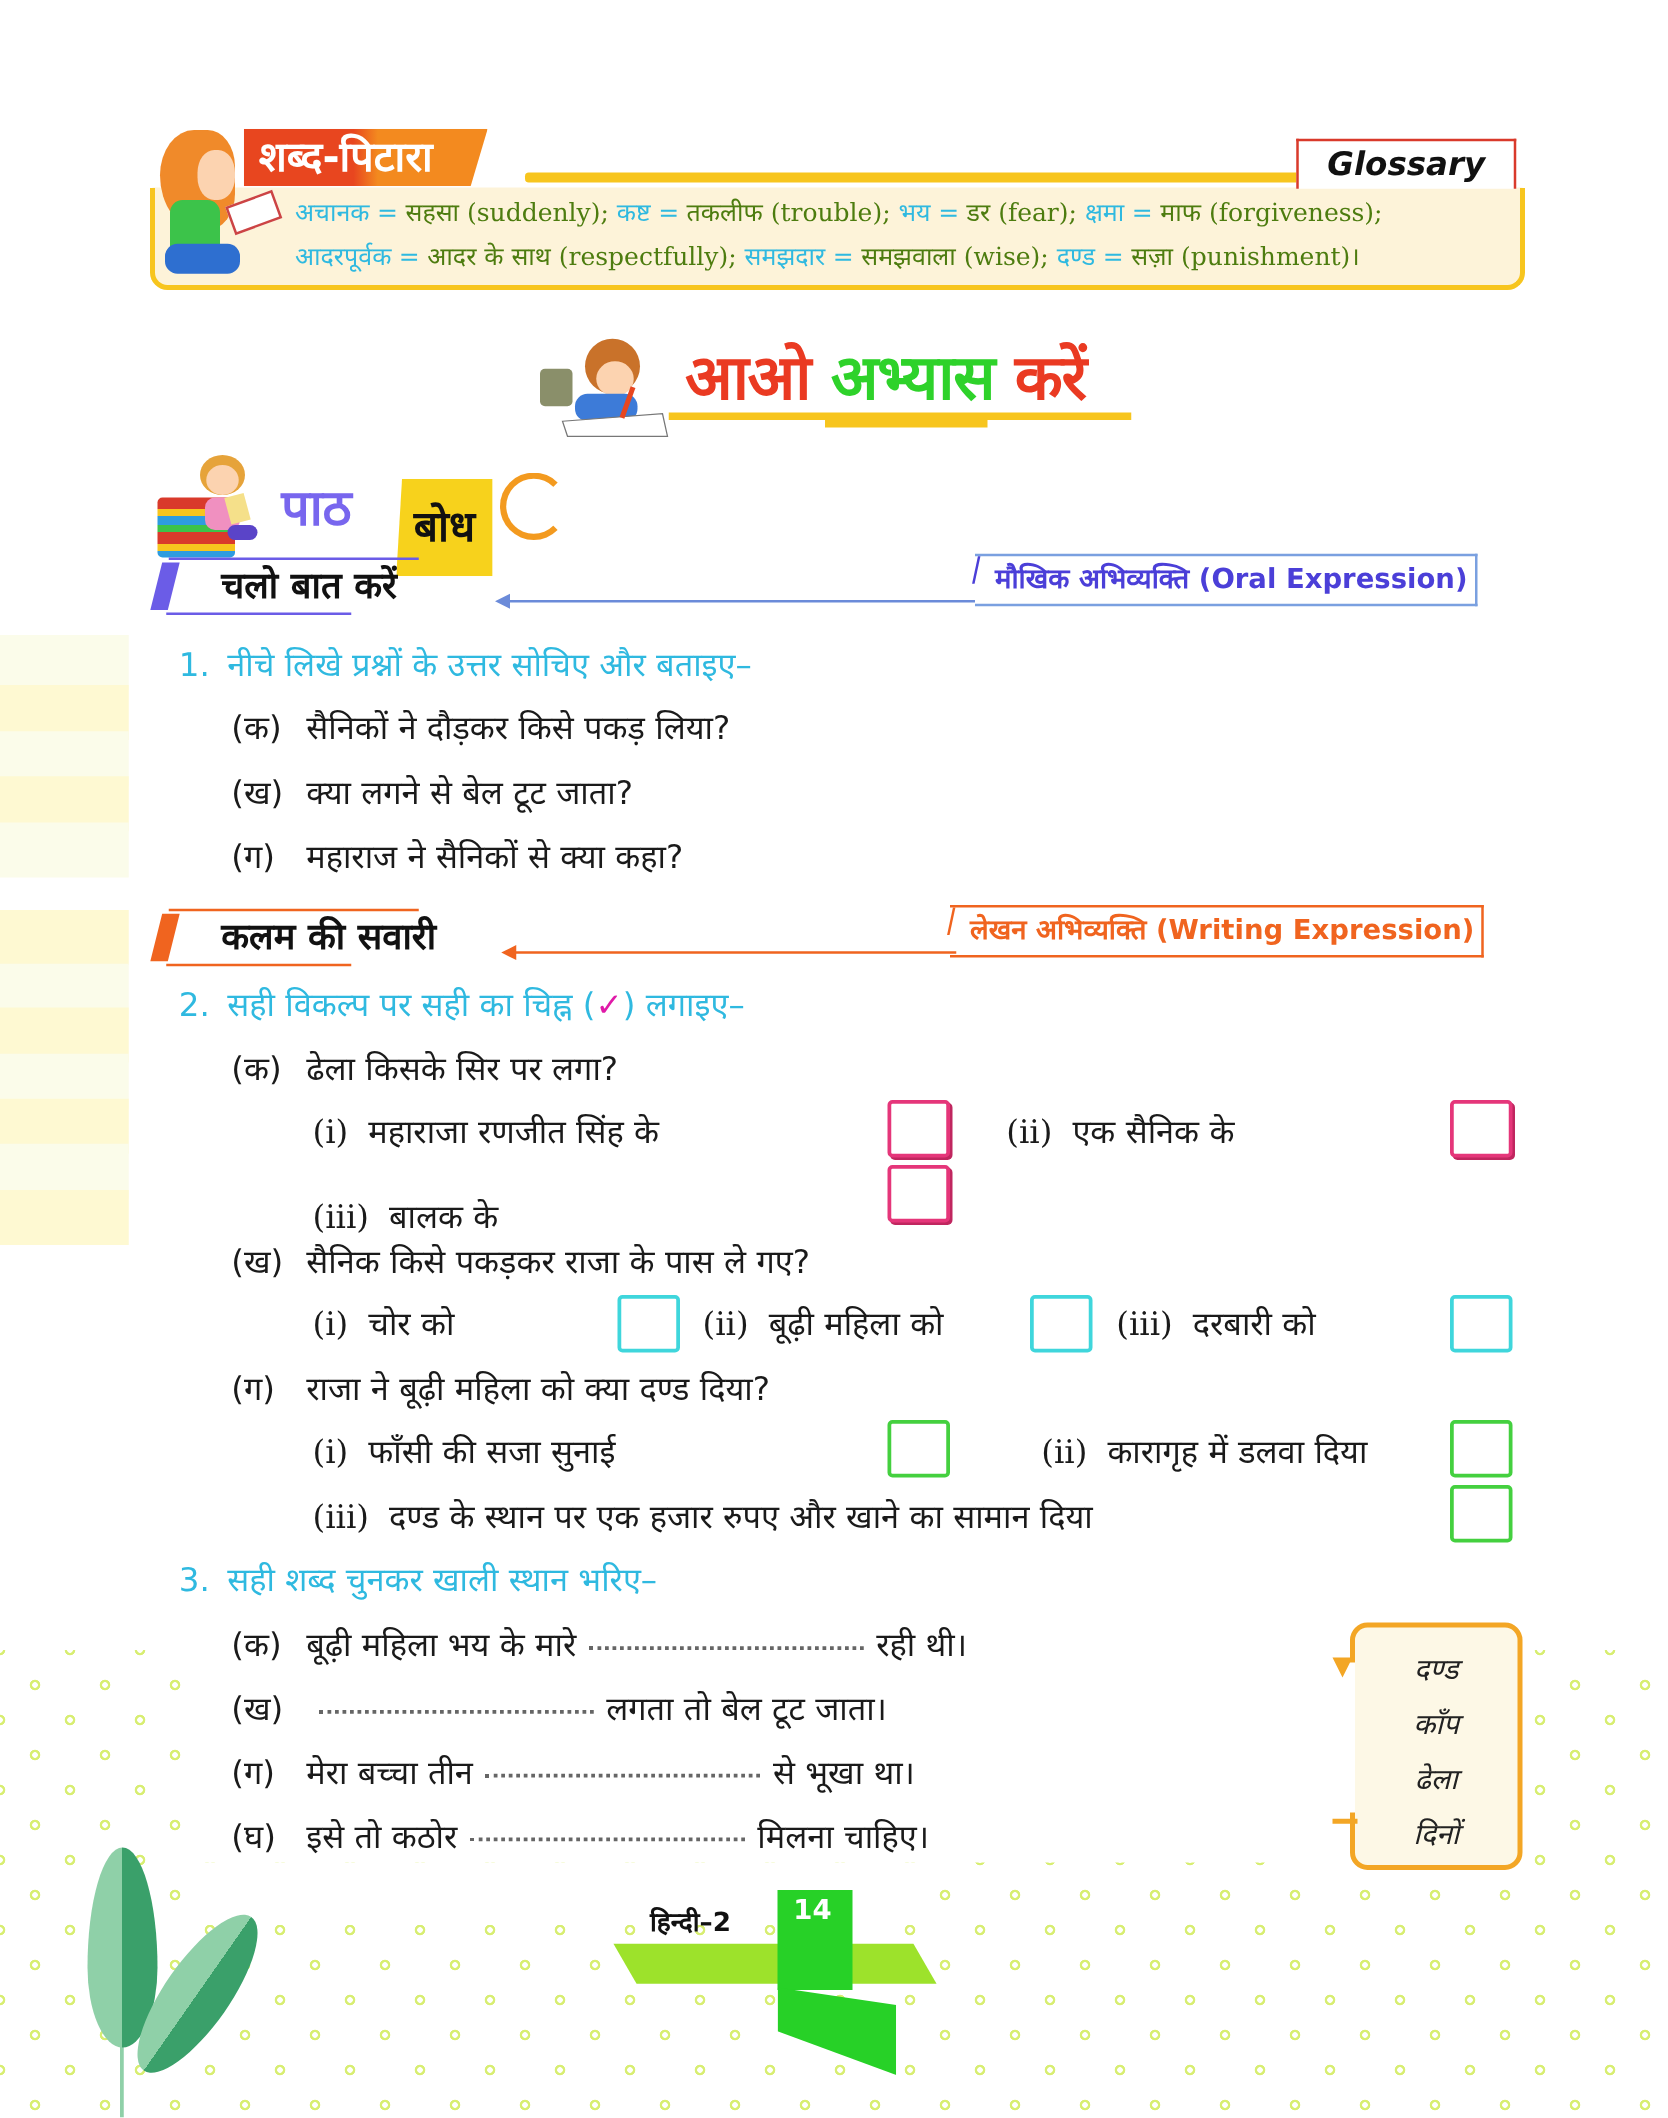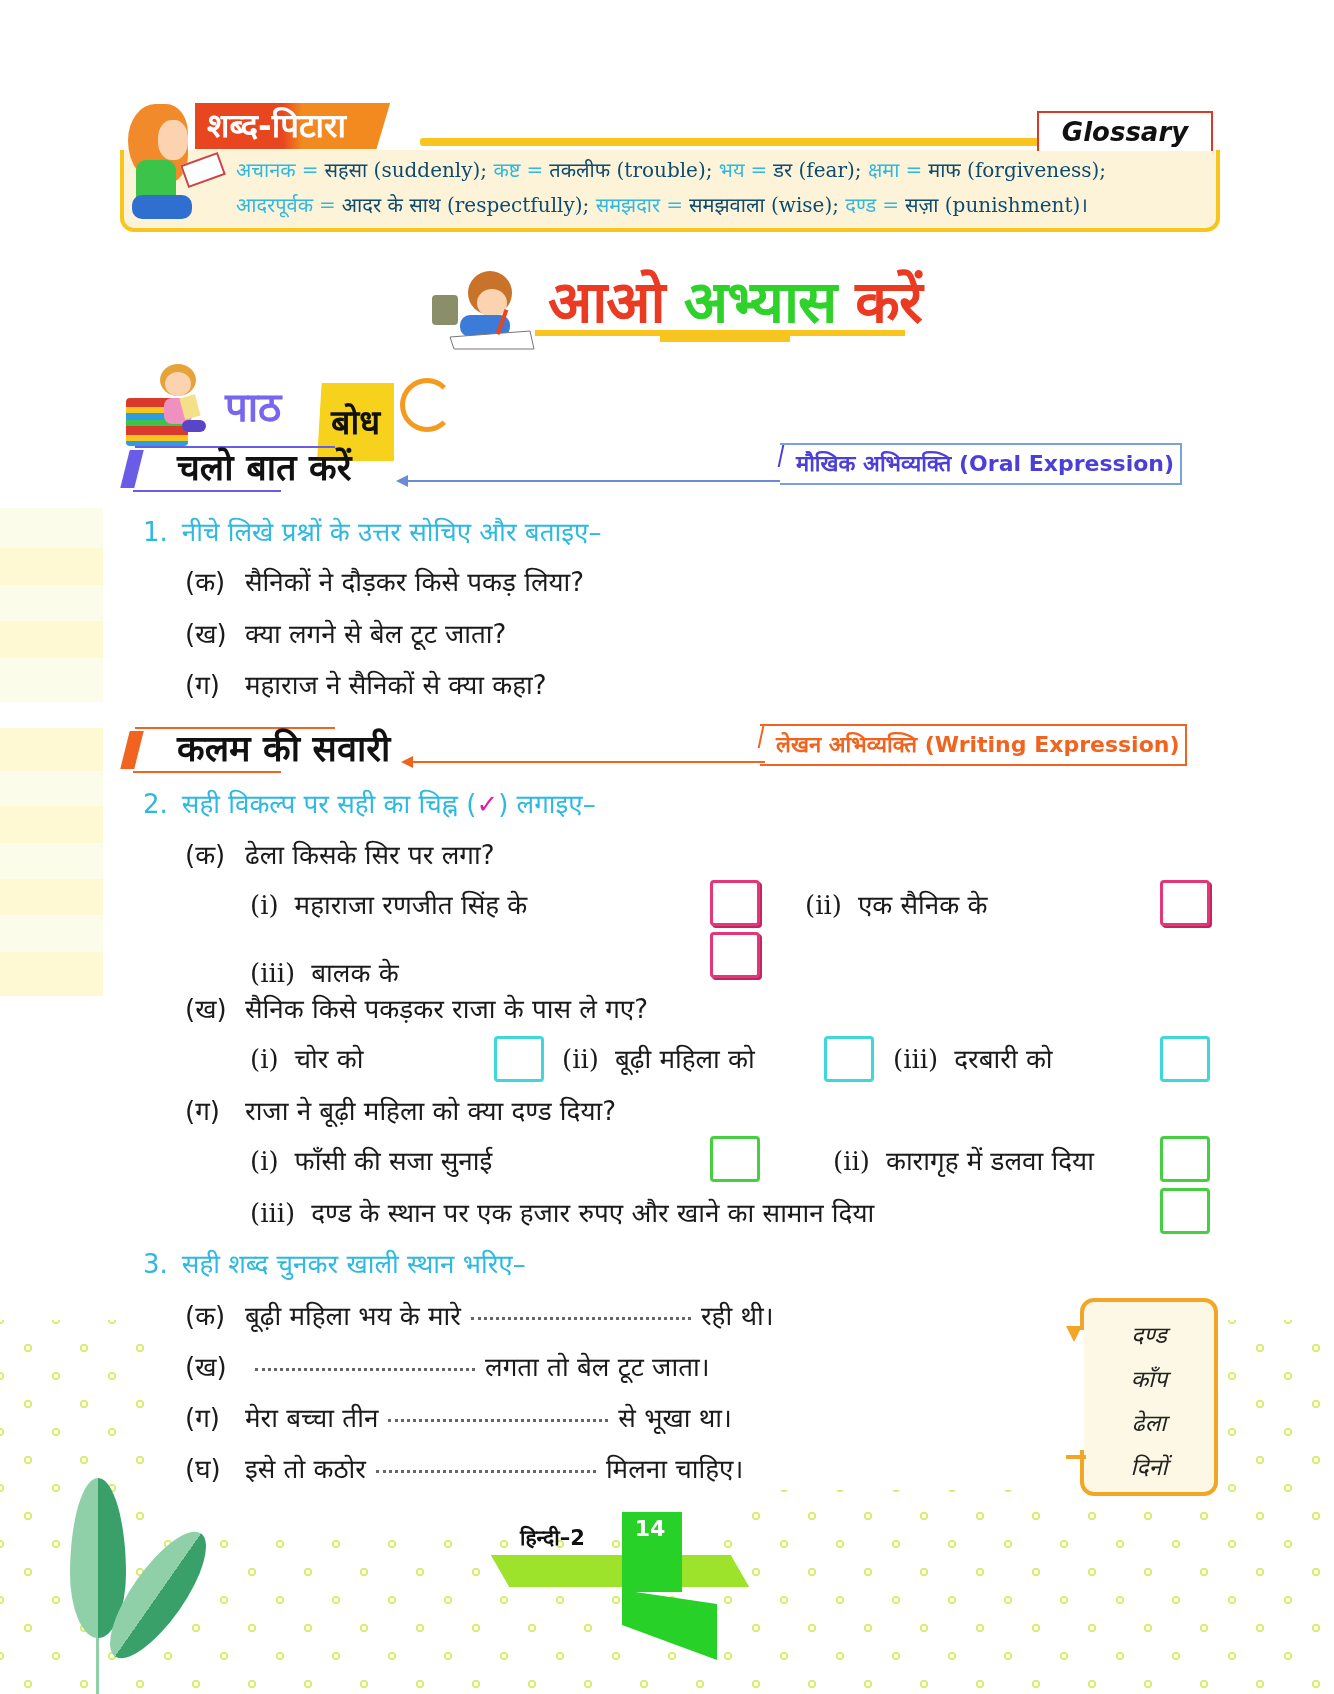--- a/index.html
+++ b/index.html
@@ -42,51 +42,51 @@
     border:2px solid #d93a2b; border-bottom:none; background:#fff;
     font-family:"DejaVu Sans",sans-serif; font-style:italic; font-weight:bold;
     font-size:26px; line-height:38px; text-align:center; color:#111;
   }
   .glossary-line {
     position:absolute; left:236px; font-family:"DejaVu Serif","Liberation Serif",serif;
     font-size:20px; white-space:nowrap;
   }
   .g-term { color:#2fb9e0; }
   .g-eq { color:#2fb9e0; margin:0 6px; }
-  .g-def { color:#0c4a6e; }
+  .g-def { color:#4d7c0f; }
 
   
   .girl-hair { position:absolute; left:128px; top:104px; width:60px; height:80px; background:#f08a2a; border-radius:50% 40% 40% 60%; }
   .girl-face { position:absolute; left:158px; top:120px; width:30px; height:40px; background:#fcd3b0; border-radius:45%; }
   .girl-body { position:absolute; left:136px; top:160px; width:40px; height:48px; background:#3cc34a; border-radius:10px; }
   .girl-legs { position:absolute; left:132px; top:195px; width:60px; height:24px; background:#2e6fd0; border-radius:10px; }
   .girl-book { position:absolute; left:183px; top:158px; width:36px; height:20px; background:#fff; border:2px solid #c44; transform:rotate(-20deg); }
 
   
-  .practice-title { position:absolute; left:548px; top:272px; font-weight:bold; font-size:58px; line-height:60px; white-space:nowrap; letter-spacing:-1px; }
+  .practice-title { position:absolute; left:548px; top:272px; font-weight:bold; font-size:50px; line-height:60px; white-space:nowrap; letter-spacing:-1px; }
   .pt-red { color:#ea3a22; }
   .pt-green { color:#2ed22a; }
   .practice-underline {
     position:absolute; left:535px; top:330px; width:370px; height:6px; background:#f7c51e;
   }
   .practice-underline2 { position:absolute; left:660px; top:336px; width:130px; height:6px; background:#f7c51e; }
   .boy { position:absolute; left:430px; top:265px; width:110px; height:85px; }
 
   
   .paath { position:absolute; left:225px; top:382px; color:#7866ee; font-weight:bold; font-size:40px; line-height:50px; }
   .bodh { position:absolute; left:317px; top:383px; background:#f7d21c; padding:16px 14px; font-weight:bold; font-size:34px; line-height:46px; color:#111; clip-path:polygon(6% 0,100% 0,100% 100%,0 100%); }
   .bodh-swirl { position:absolute; left:400px; top:378px; width:44px; height:44px; border:5px solid #f39a1f; border-radius:50%; border-right-color:transparent; }
   .books { position:absolute; left:126px; top:398px; width:62px; height:48px;
     background:repeating-linear-gradient(180deg,#d93a2b 0 9px,#f7c51e 9px 15px,#2e9ce0 15px 22px,#3cc34a 22px 28px); border-radius:4px; }
   .kid2 { position:absolute; left:152px; top:360px; width:58px; height:78px; }
 
   
   .sec-head { position:absolute; left:125px; height:44px; width:240px; }
   .sec-bar { position:absolute; left:0; top:4px; width:14px; height:38px; transform:skewX(-14deg); }
-  .sec-title { position:absolute; left:52px; top:2px; font-weight:bold; font-size:36px; line-height:40px; color:#111; white-space:nowrap; }
+  .sec-title { position:absolute; left:52px; top:2px; font-weight:bold; font-size:29px; line-height:40px; color:#111; white-space:nowrap; }
   .sec-topline { position:absolute; left:10px; top:0; width:200px; height:2px; }
   .sec-botline { position:absolute; left:8px; top:44px; width:148px; height:2px; }
   .sec-arrow { position:absolute; height:2px; }
   .sec-arrow::before { content:""; position:absolute; left:-4px; top:-5px; border-right:12px solid currentColor; border-top:6px solid transparent; border-bottom:6px solid transparent; }
   .sec-tag {
     position:absolute; height:38px; border:2px solid; border-left:none;
     font-weight:bold; font-size:22px; line-height:38px; padding:0 6px 0 16px; white-space:nowrap;
   }
   .sec-tag::before { content:""; position:absolute; left:0; top:0; width:2px; height:22px; background:currentColor; transform:skewX(-12deg); }
 

